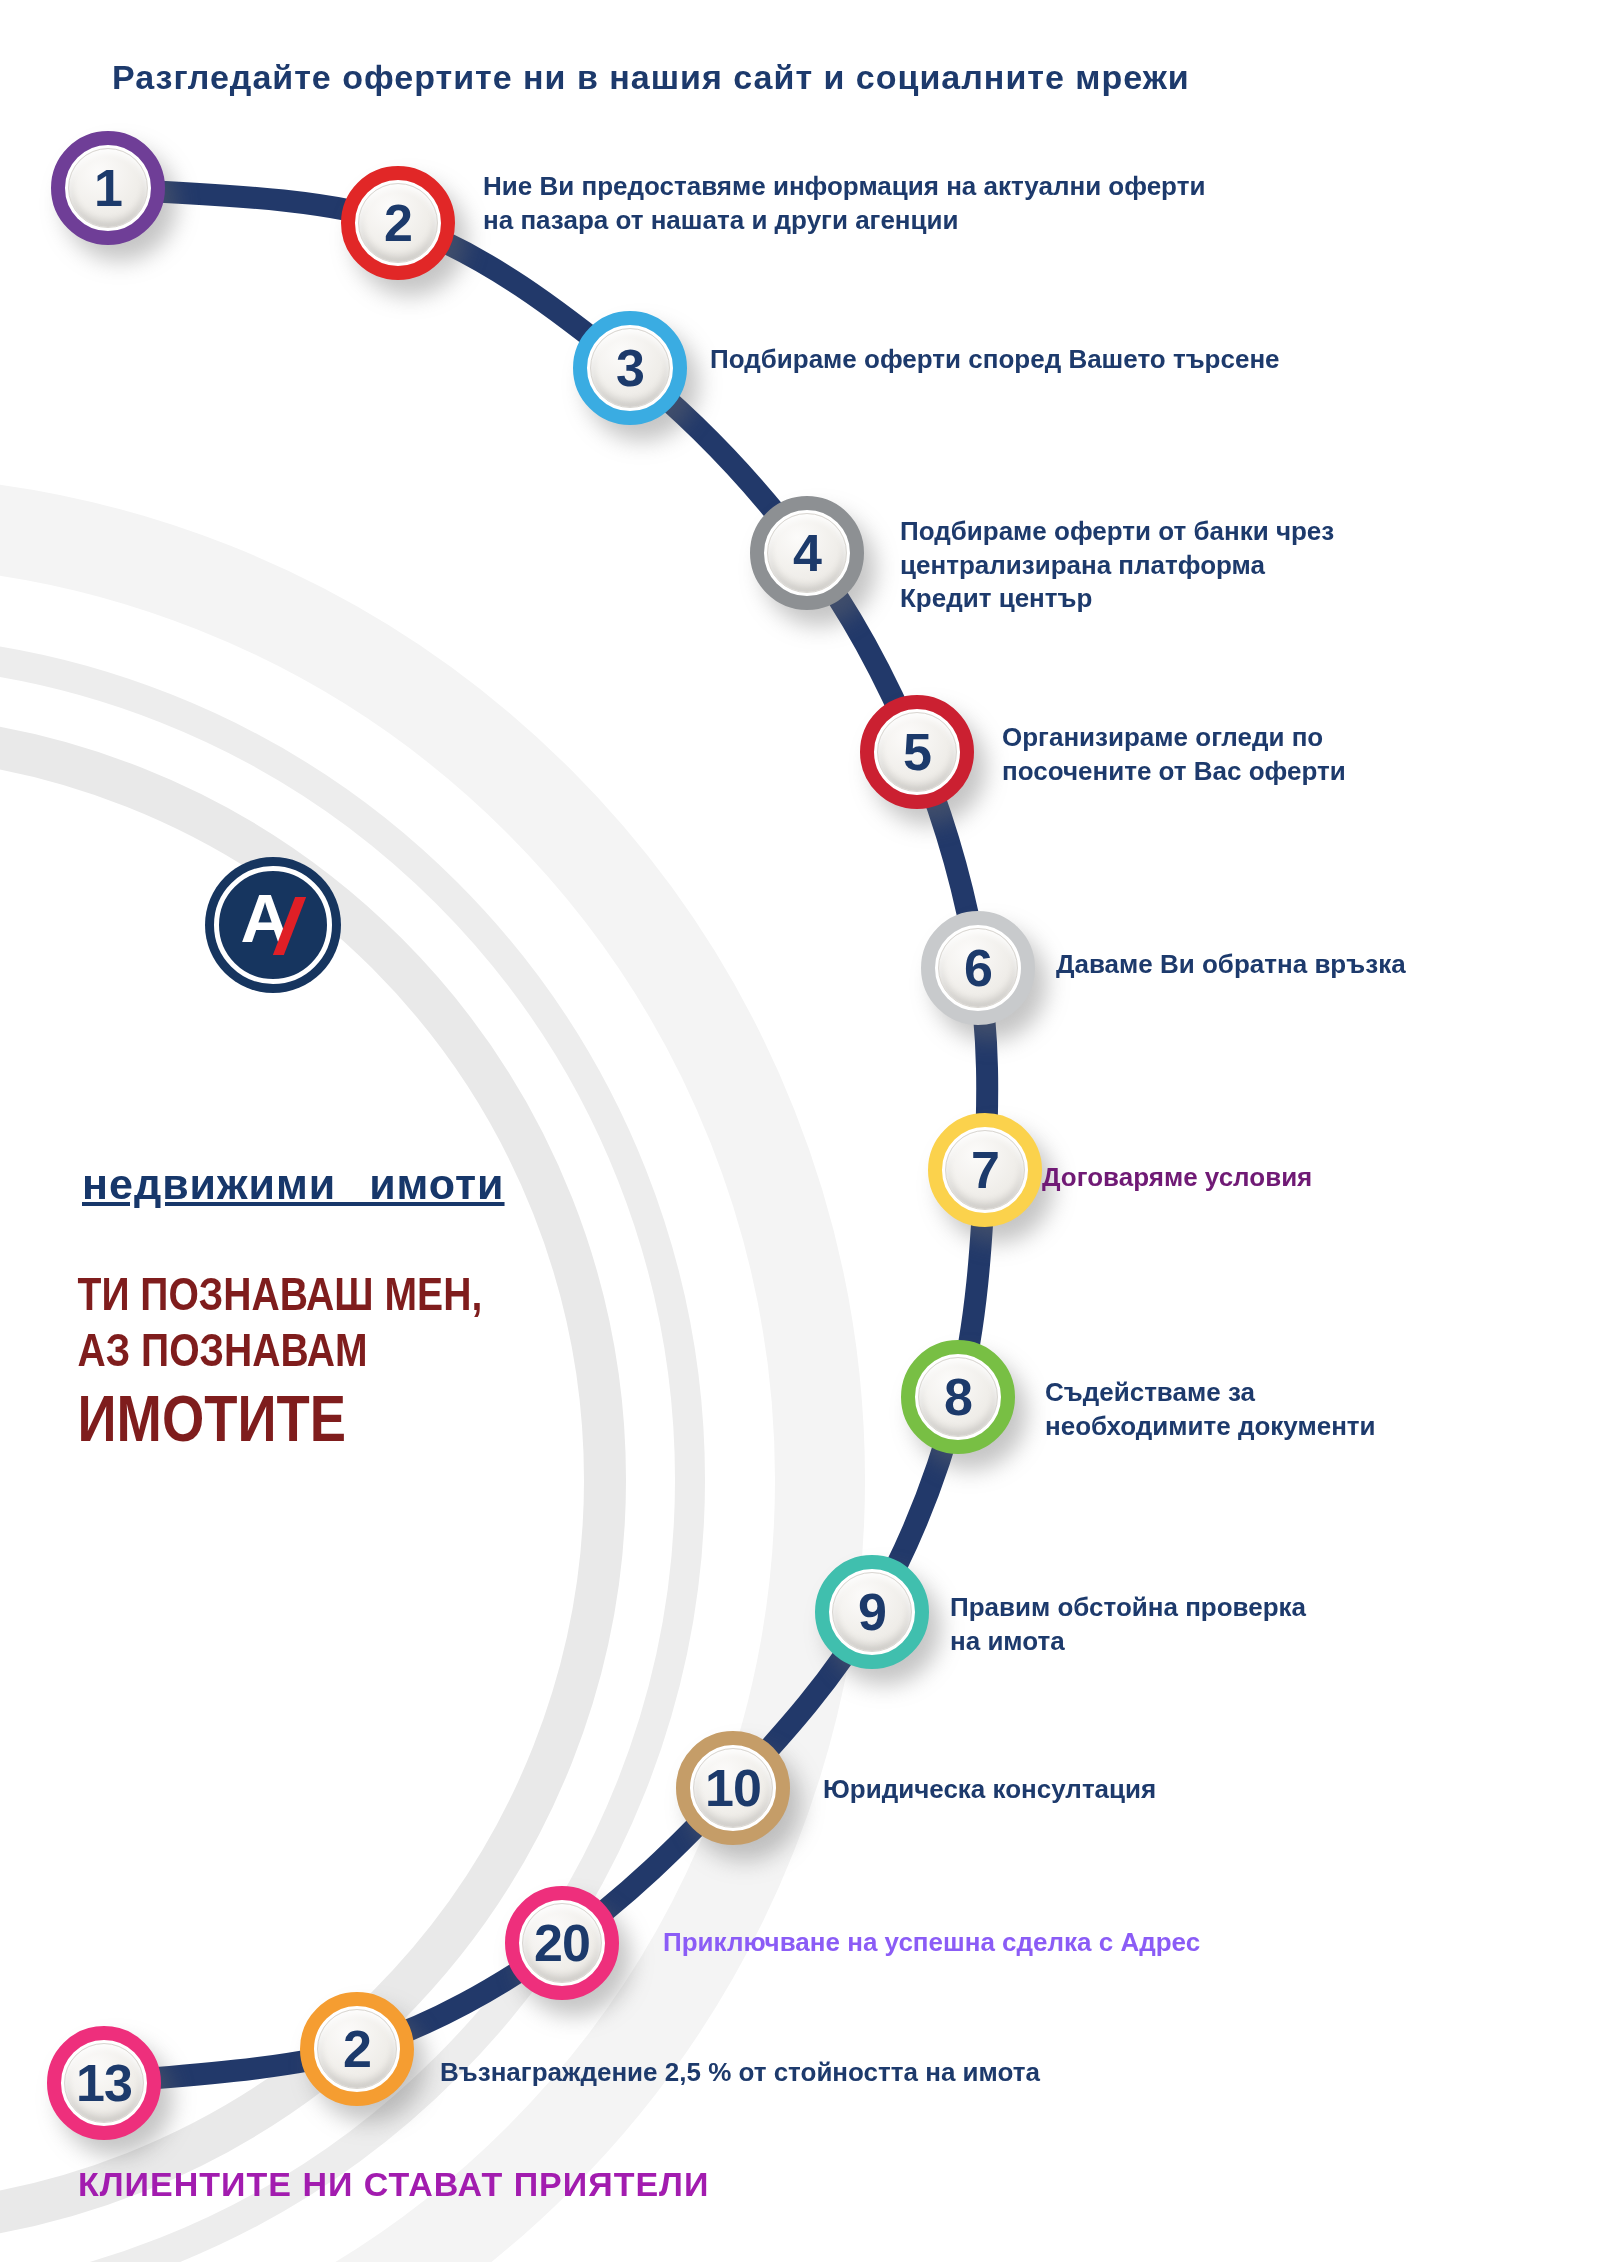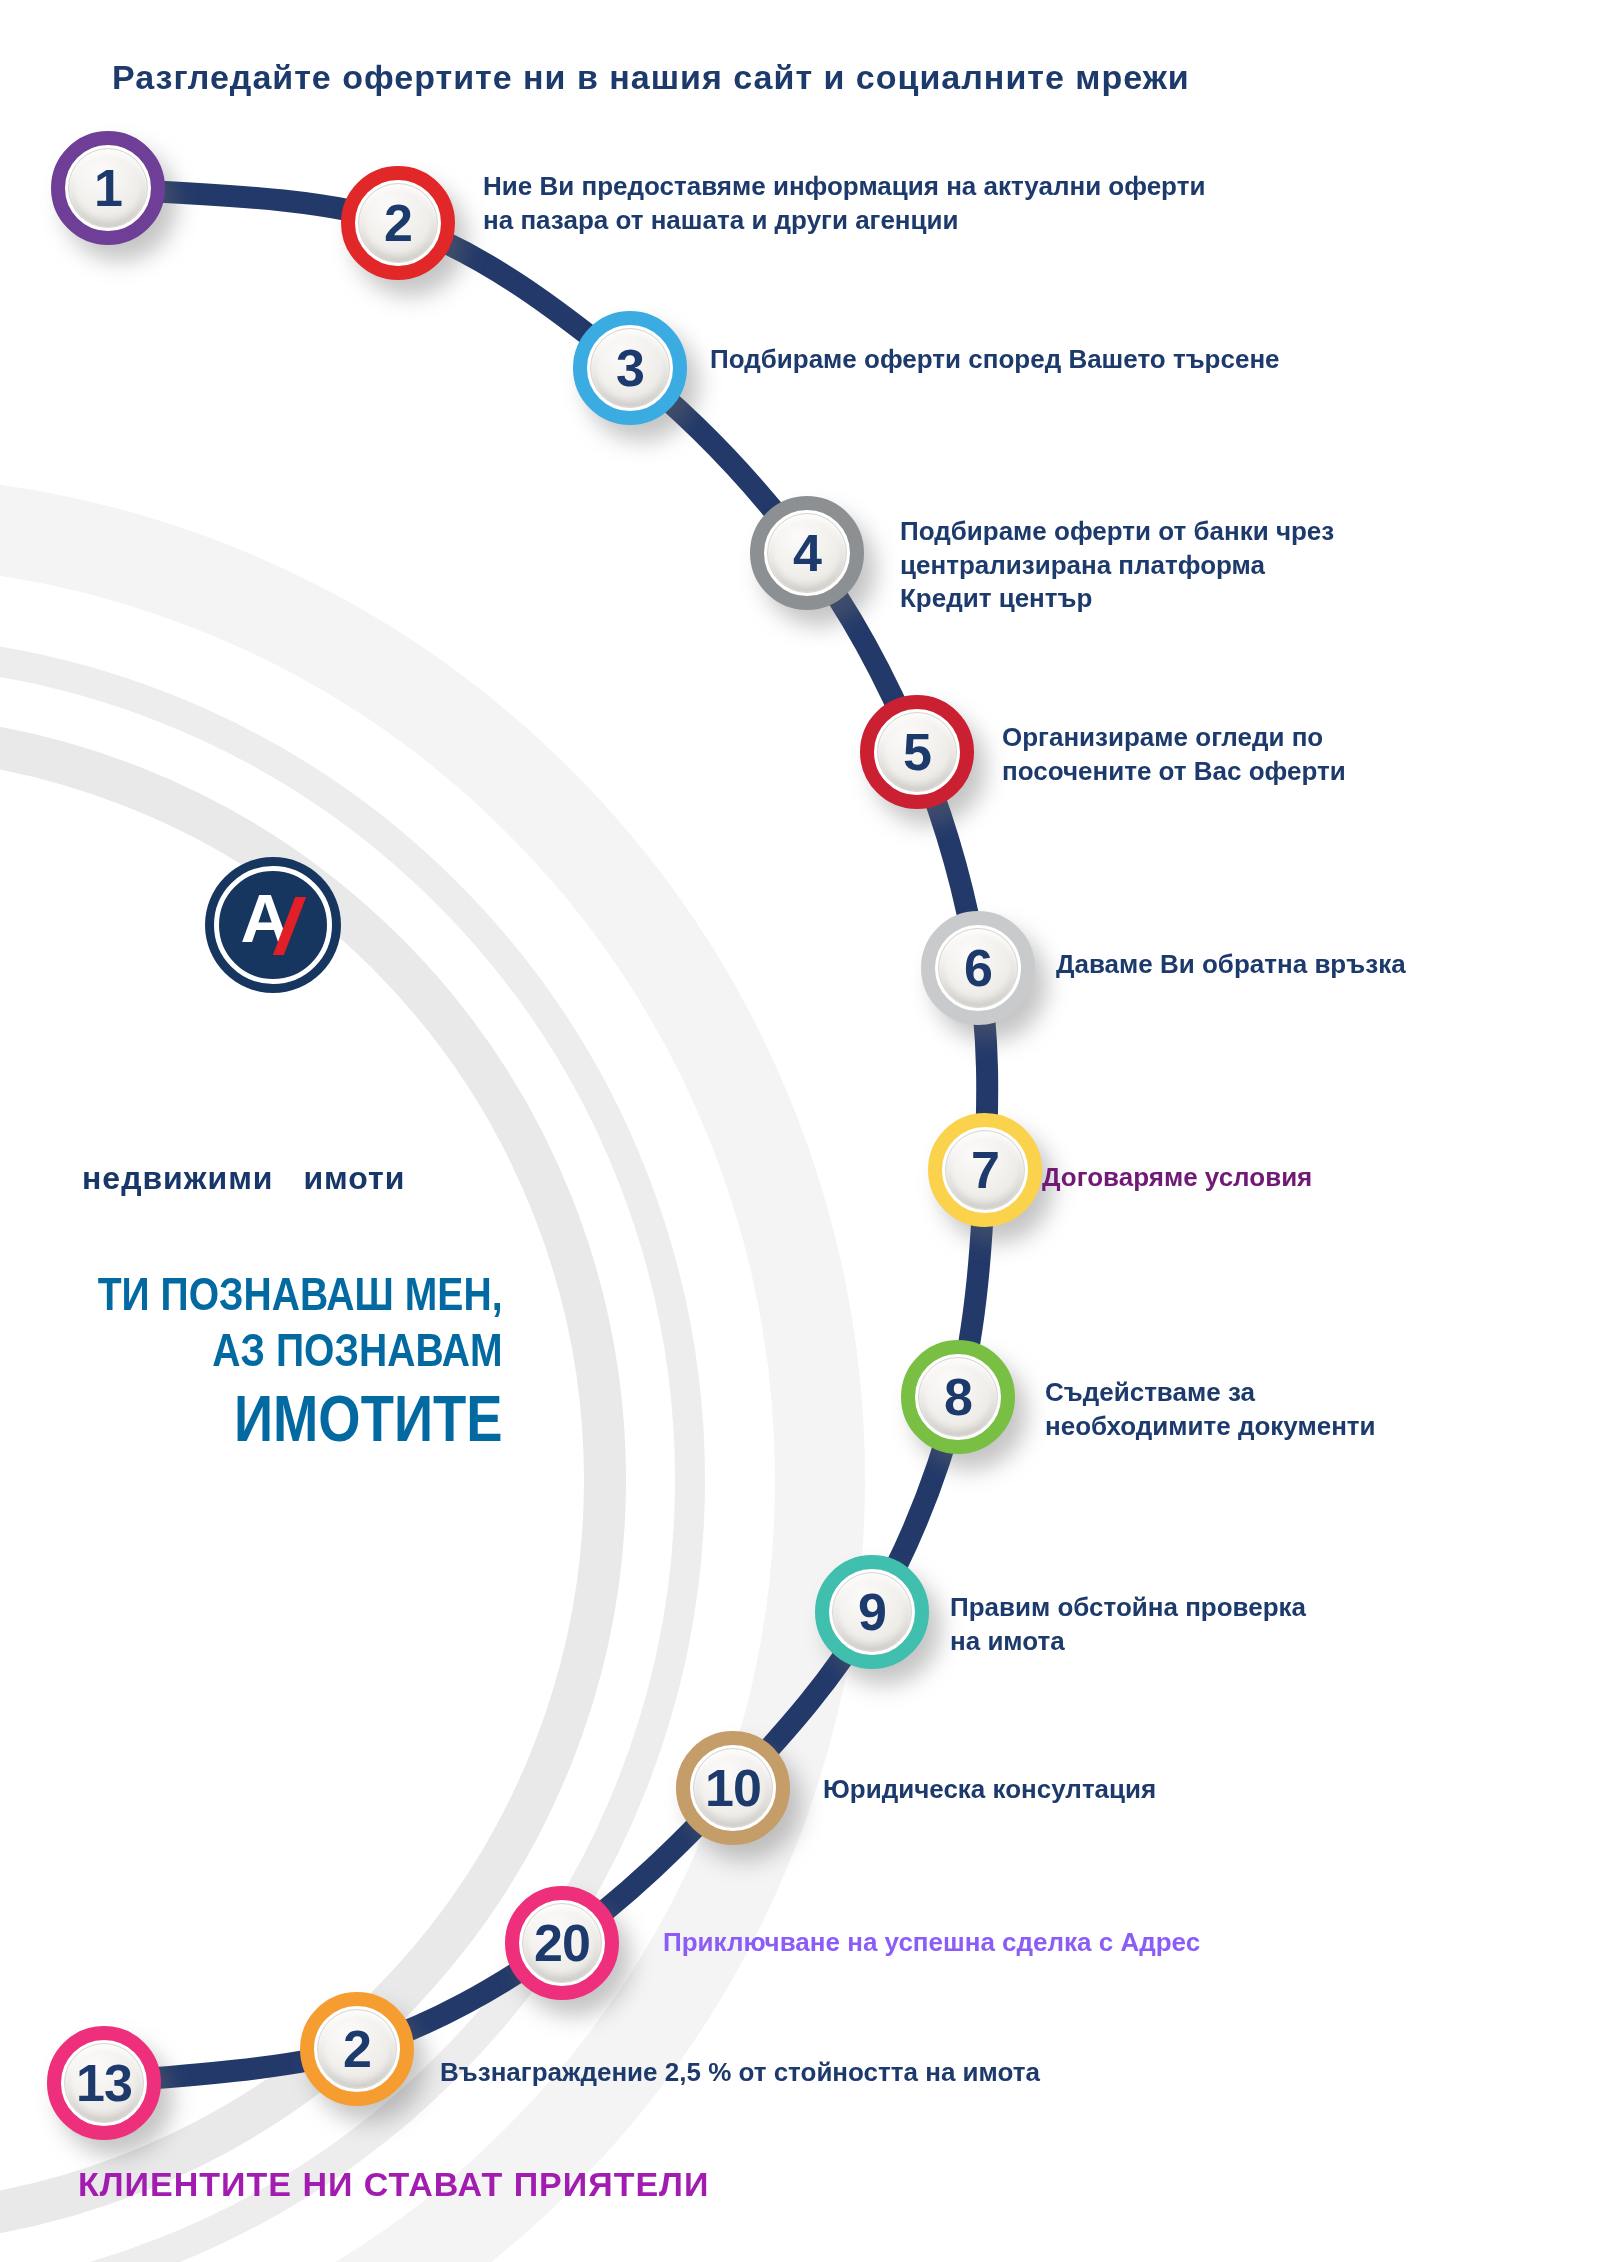--- a/index.html
+++ b/index.html
@@ -40,25 +40,25 @@
     position:absolute;left:79px;top:40px;width:11px;height:58px;
     background:#e01f26;transform:skewX(-21deg);
   }
   .wordmark{position:absolute;left:80px;top:1022px;height:130px;color:#17376a;font-size:112px;font-weight:bold;letter-spacing:-2px;white-space:nowrap;}
   .wm-slash{
     display:inline-block;width:17px;height:96px;background:#e01f26;
     transform:skewX(-21deg);margin:0 8px 0 -30px;position:relative;top:12px;
   }
   .logo-subtitle{
     position:absolute;left:82px;top:1160px;
-    font-size:32px;font-weight:bold;color:#17376a;
-    letter-spacing:1px;word-spacing:20px;white-space:nowrap;
+    font-size:43px;font-weight:bold;color:#17376a;
+    letter-spacing:1px;word-spacing:20px;white-space:nowrap;text-decoration:underline;
   }
   
-  .slogan{position:absolute;left:40px;top:1266px;width:500px;text-align:right;color:#0369a1;font-weight:bold;}
+  .slogan{position:absolute;left:40px;top:1266px;width:500px;text-align:left;color:#7f1d1d;font-weight:bold;}
   .slogan-line{font-size:46px;line-height:56px;transform:scaleX(.85);transform-origin:50% 50%;letter-spacing:0;}
   .slogan-line.big{font-size:64px;line-height:78px;margin-top:2px;}
 </style>
 </head>
 <body>
 
 <div class="canvas">
 
   <svg class="bg-layer" width="1600" height="2262" viewBox="0 0 1600 2262" aria-hidden="true">
     <circle cx="-140" cy="1480" r="960" fill="none" stroke="#f4f4f4" stroke-width="90"></circle>

